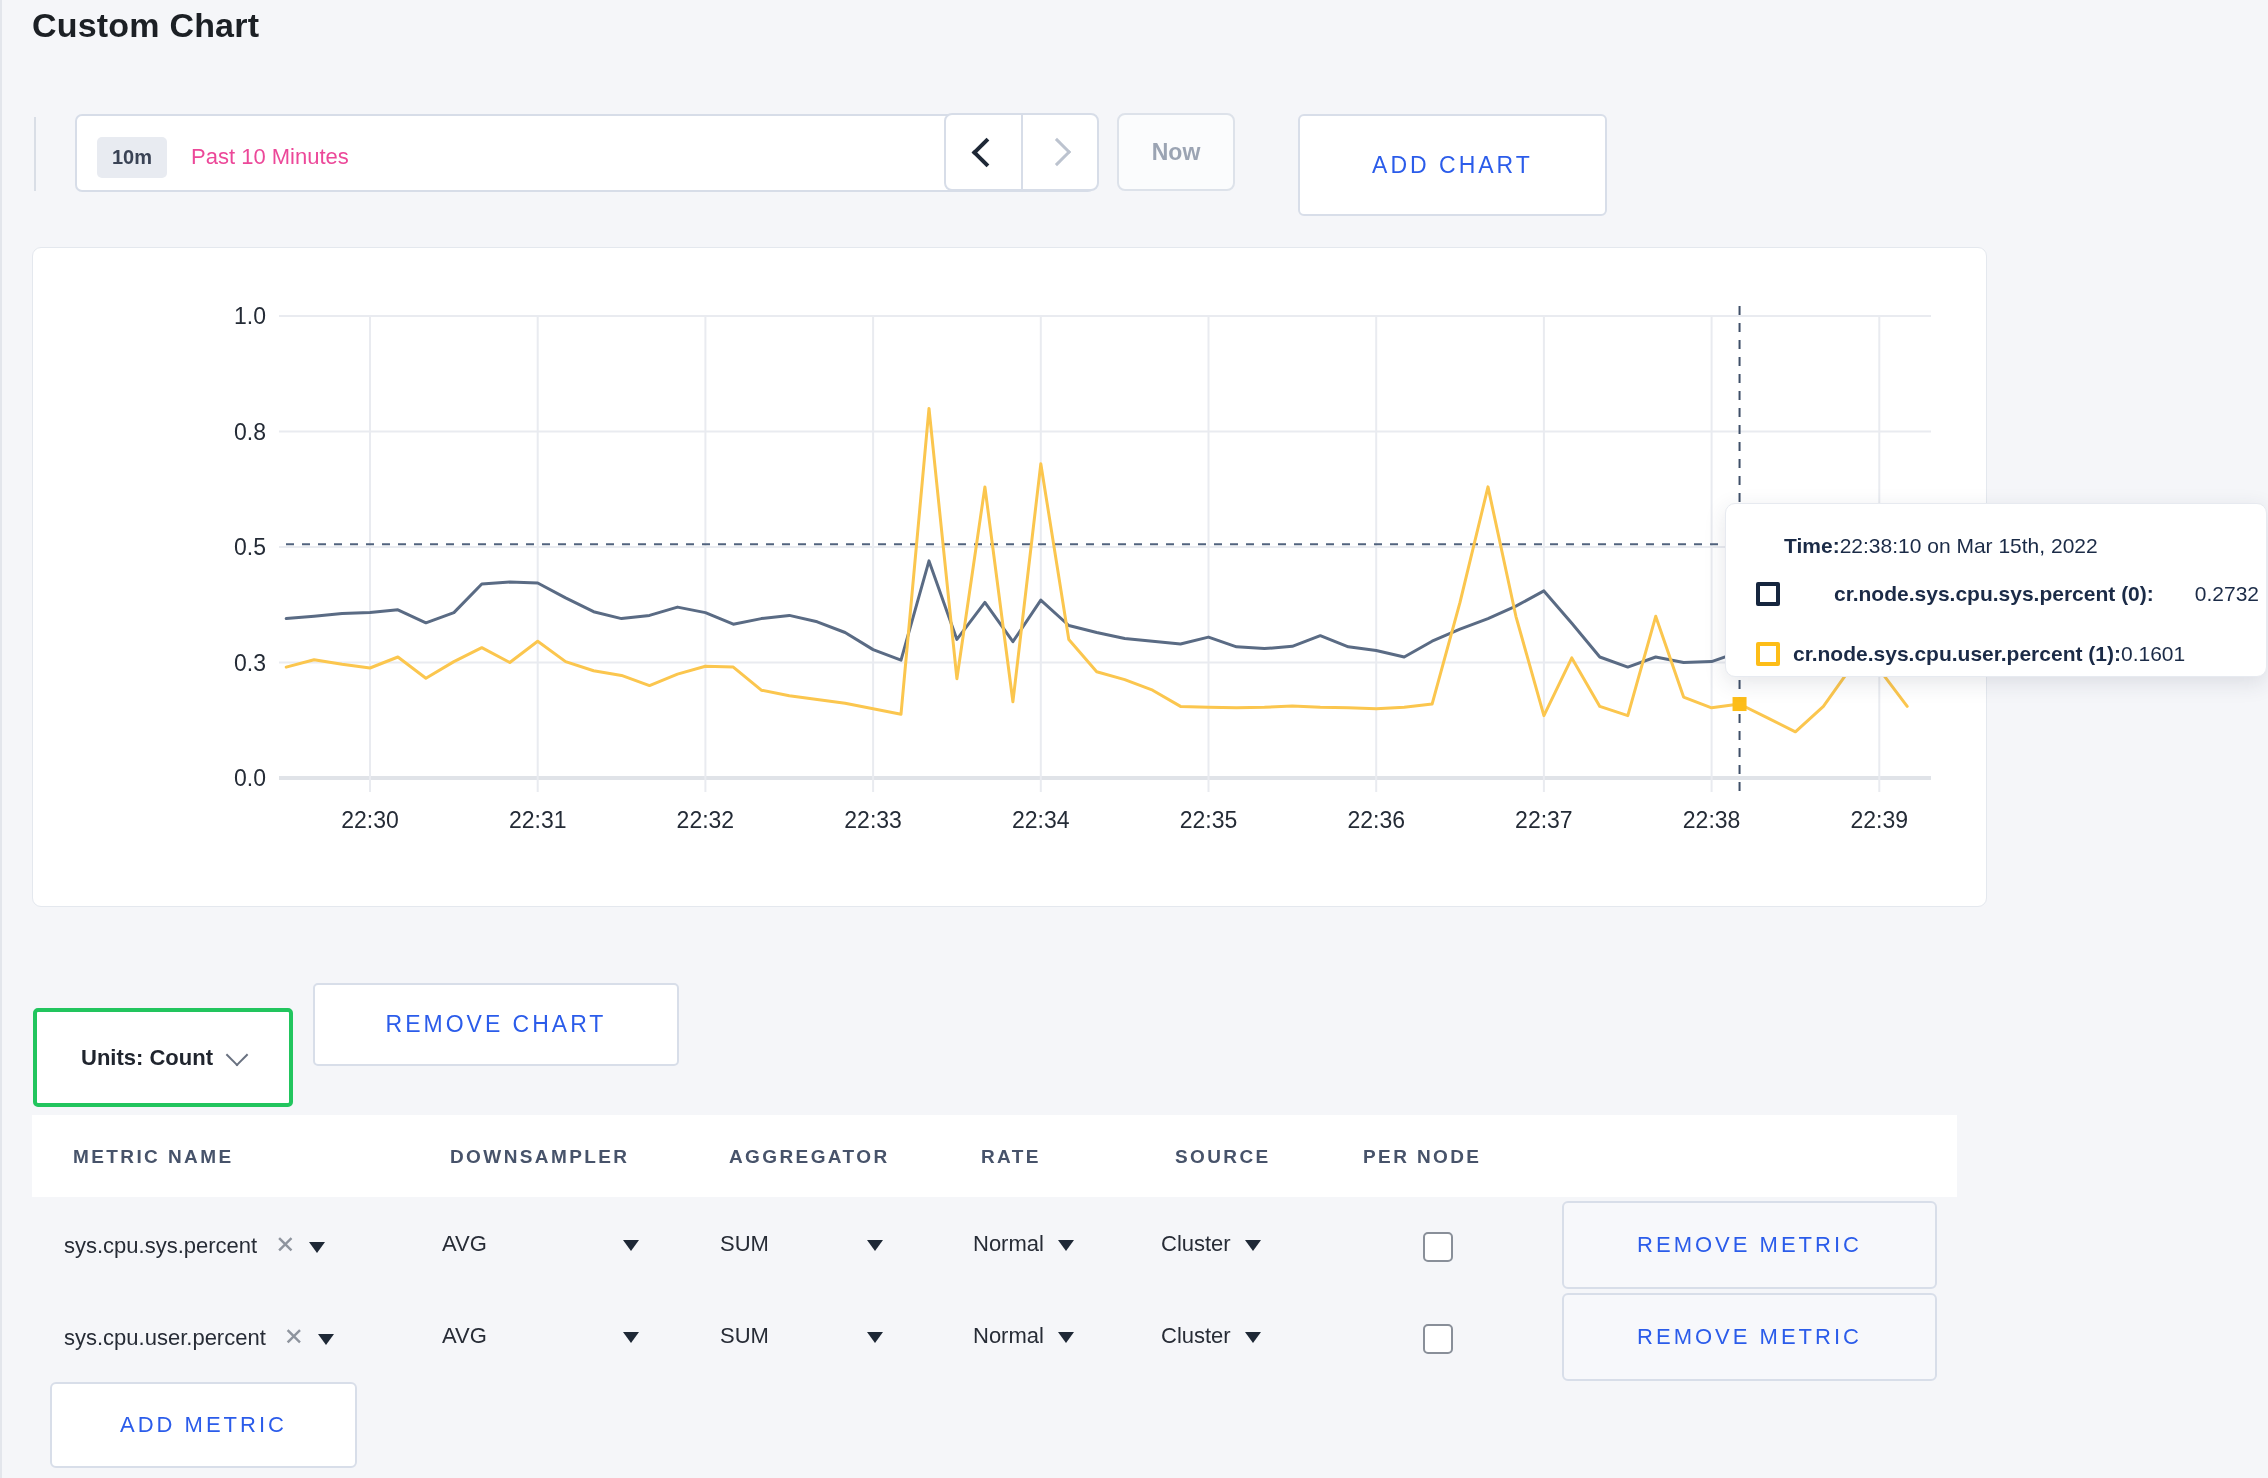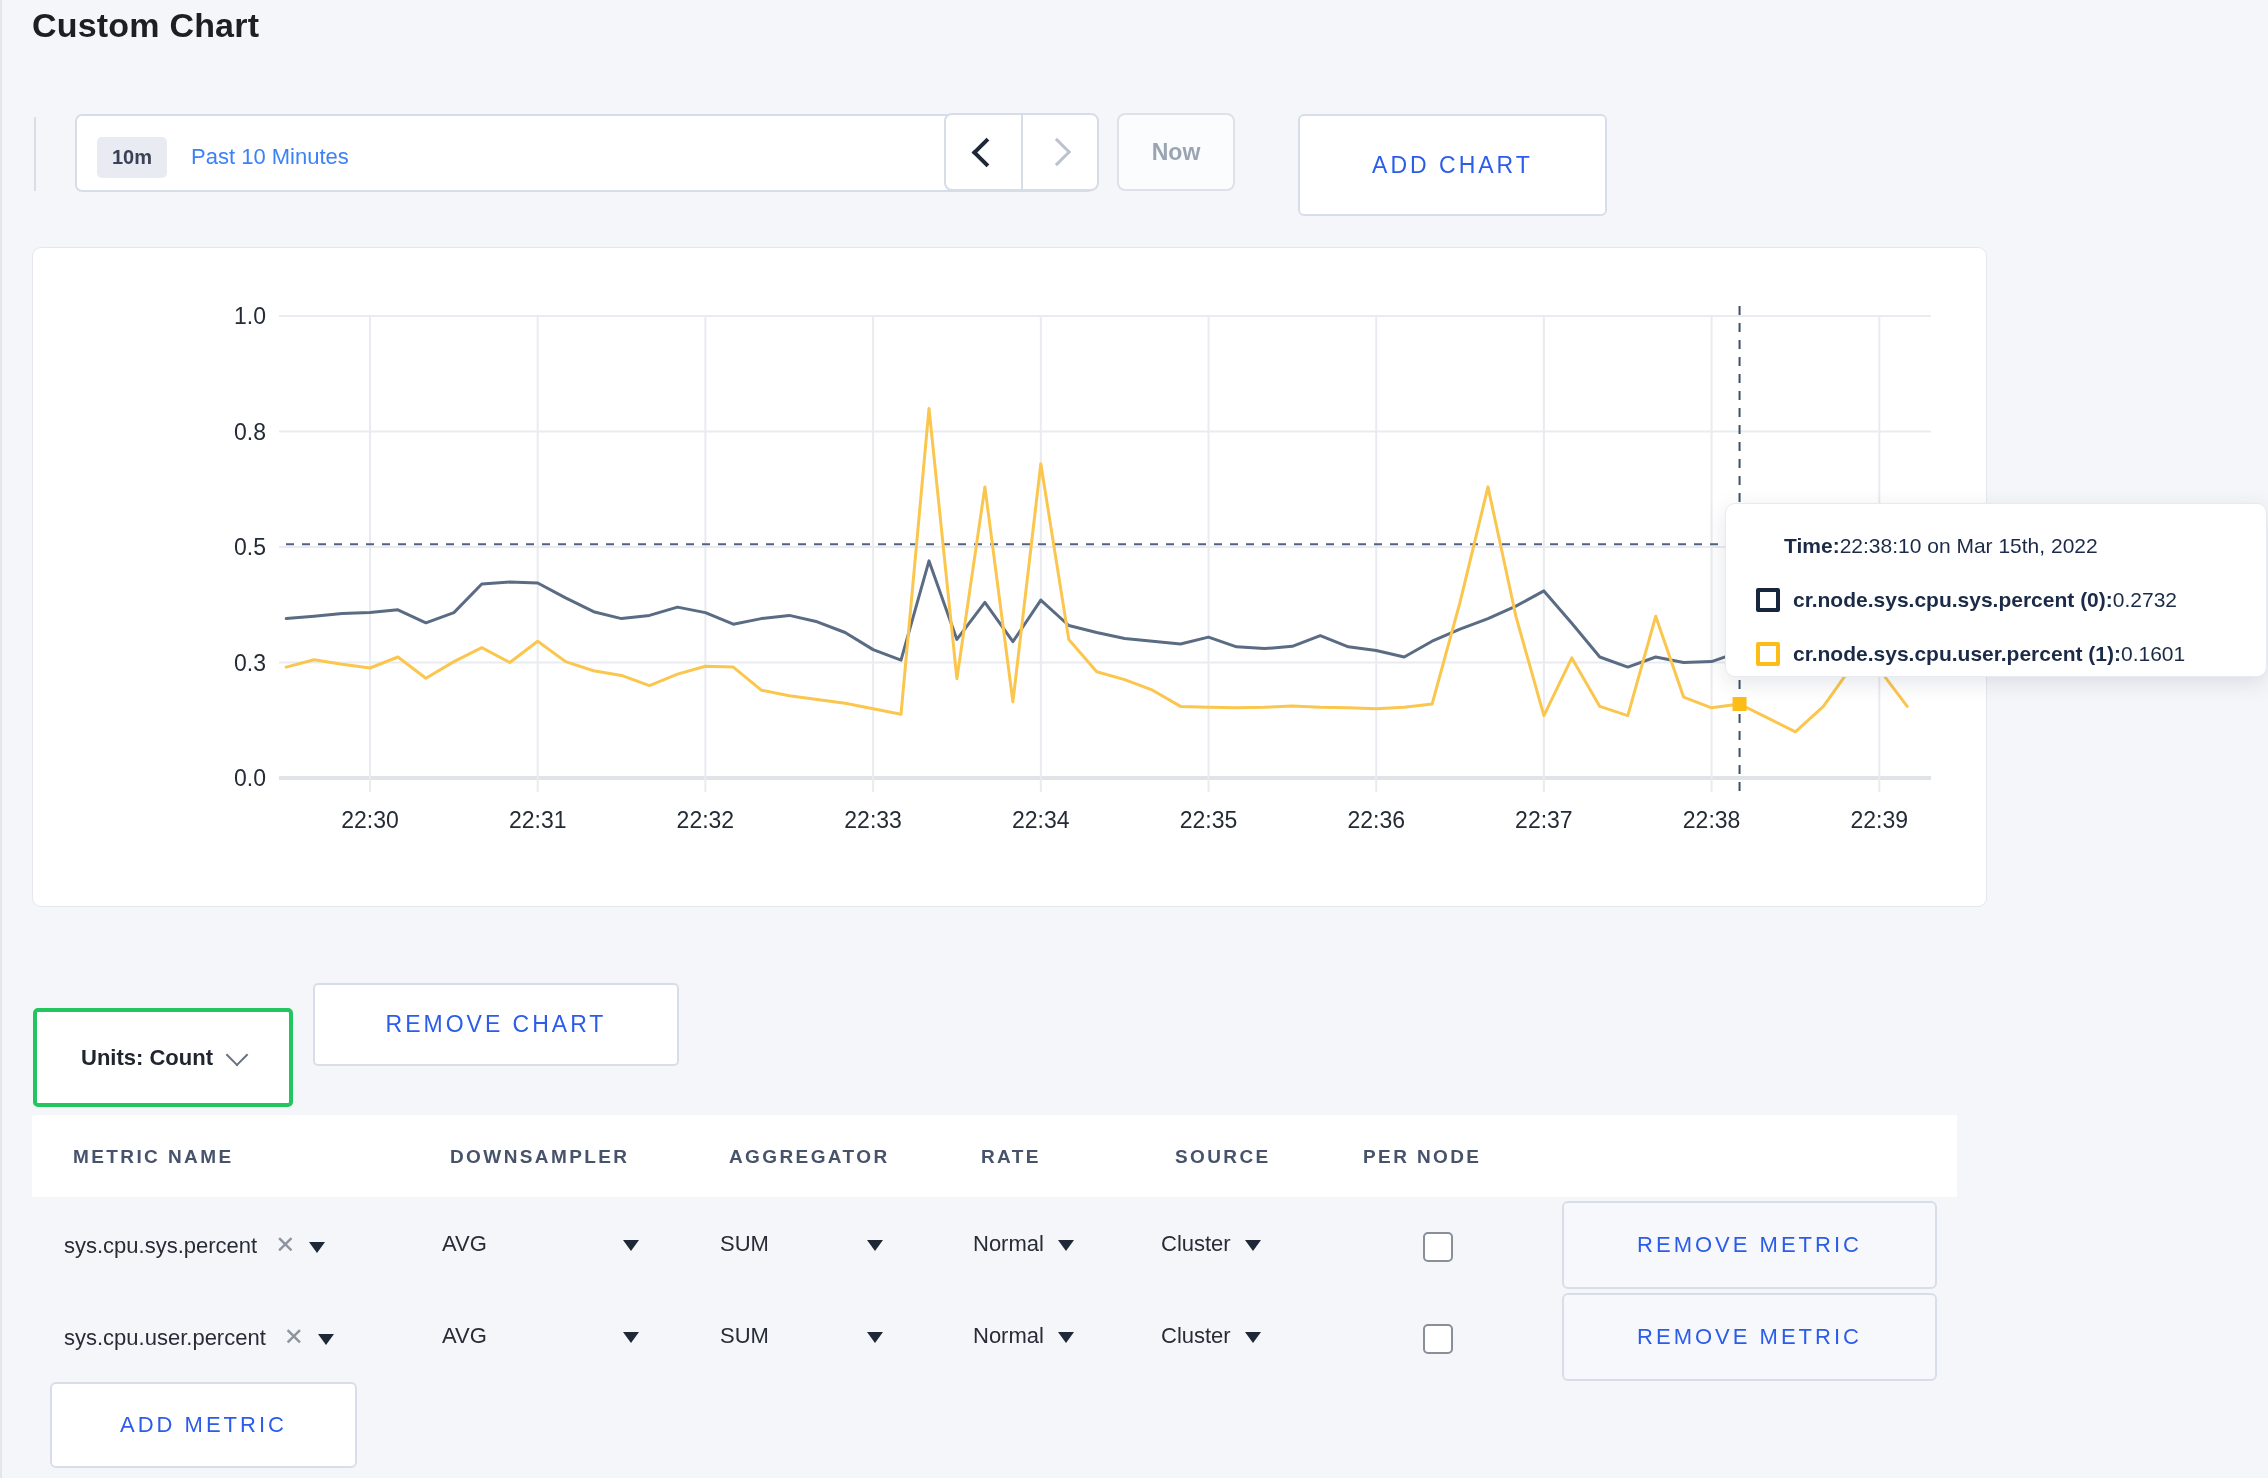--- a/index.html
+++ b/index.html
@@ -11,21 +11,21 @@
   .abs{position:absolute;}
   
   .page-title{left:30px;top:6px;font-size:34px;font-weight:700;color:#1c2025;letter-spacing:.2px;}
   
   .toolbar-divider{left:32px;top:117px;width:2px;height:74px;background:#d9dee6;}
   .time-dropdown{
     left:73px;top:114px;width:1020px;height:78px;background:#fff;border:2px solid #d7dde8;
     border-radius:7px;box-sizing:border-box;display:flex;align-items:center;padding:8px 26px 0 20px;cursor:pointer;
   }
   .range-badge{background:#e8ebf1;border-radius:5px;padding:9px 15px;font-size:20px;font-weight:700;color:#3a4355;}
-  .range-label{margin-left:24px;font-size:22px;color:#3b82f6;flex:1;}
+  .range-label{margin-left:24px;font-size:22px;color:#ec4899;flex:1;}
   .chev-down{width:14px;height:14px;border-right:2px solid #697180;border-bottom:2px solid #697180;
     transform:rotate(45deg);margin-top:-6px;}
   .pager{left:942px;top:113px;width:155px;height:78px;background:#fff;border:2px solid #d7dde8;border-radius:8px;
     box-sizing:border-box;display:flex;}
   .pager-cell{flex:1;display:flex;align-items:center;justify-content:center;cursor:pointer;}
   .pager-cell:first-child{border-right:2px solid #d7dde8;}
   .chev-left{width:17px;height:17px;border-left:4px solid #1e2836;border-bottom:4px solid #1e2836;transform:rotate(45deg);margin-left:6px;}
   .chev-right{width:17px;height:17px;border-left:3px solid #bcc3cf;border-bottom:3px solid #bcc3cf;transform:rotate(-135deg);margin-right:6px;}
   .now-btn{left:1115px;top:113px;width:118px;height:78px;background:#fbfcfd;border:2px solid #dde2ea;border-radius:8px;
     box-sizing:border-box;display:flex;align-items:center;justify-content:center;
@@ -38,21 +38,21 @@
   .add-chart-btn{left:1296px;top:114px;width:309px;height:102px;}
   
   .chart-card{left:30px;top:247px;width:1925px;height:658px;background:#fff;border:1px solid #e4e8ee;border-radius:9px;padding-left:28px;}
   
   .tooltip{
     left:1723px;top:503px;width:540px;height:172px;background:#fff;border:1px solid #e7eaf0;border-radius:10px;
     box-shadow:0 6px 22px rgba(40,50,70,.12);z-index:5;font-size:21px;color:#1b2b47;
   }
   .tt-row{position:absolute;left:30px;display:flex;align-items:center;white-space:nowrap;}
   .tt-row.time{left:58px;top:30px;}
-  .tt-row.s0{top:84px;}
+  .tt-row.s0{top:78px;gap:41px;}
   .tt-row.s1{top:138px;}
   .tt-label{font-weight:700;}
   .tt-val{font-weight:400;}
   .tt-swatch{width:16px;height:16px;border:4px solid #16263e;border-radius:2px;margin-right:13px;box-sizing:content-box;}
   
   .units-btn{left:31px;top:1008px;width:260px;height:99px;background:#fff;border:4px solid #22c55e;border-radius:5px;
     box-sizing:border-box;display:flex;align-items:center;justify-content:center;cursor:pointer;}
   .units-label{font-size:22px;font-weight:700;color:#20252e;margin-right:16px;}
   .remove-chart-btn{left:311px;top:983px;width:366px;height:83px;border-radius:5px;}
   

